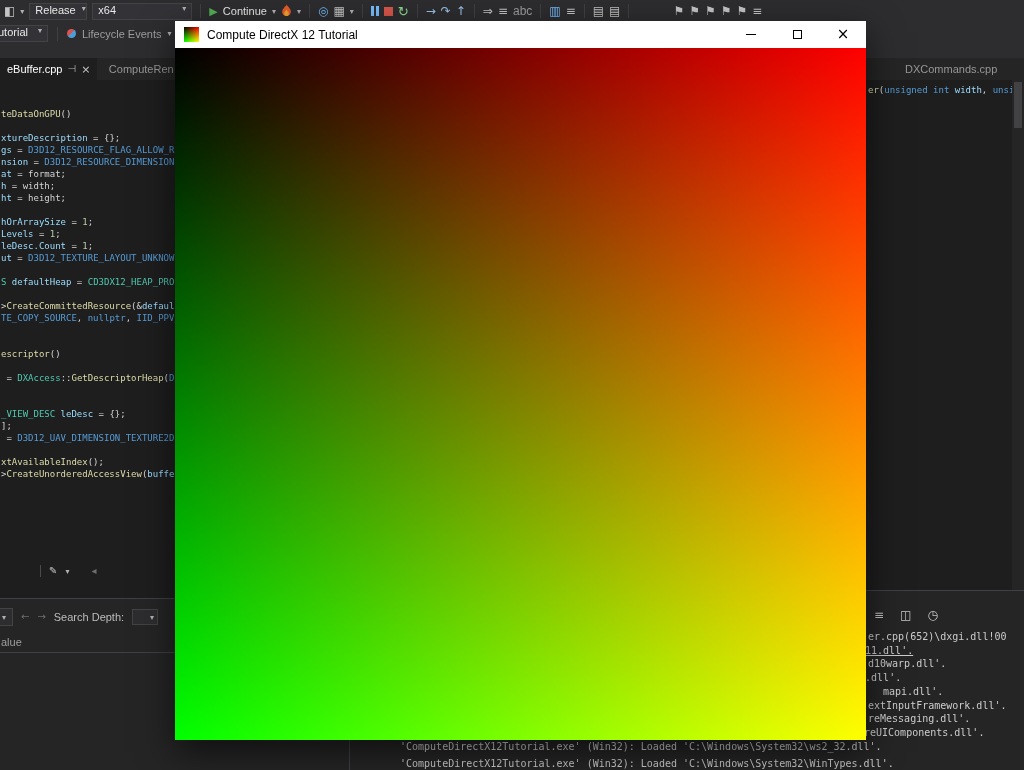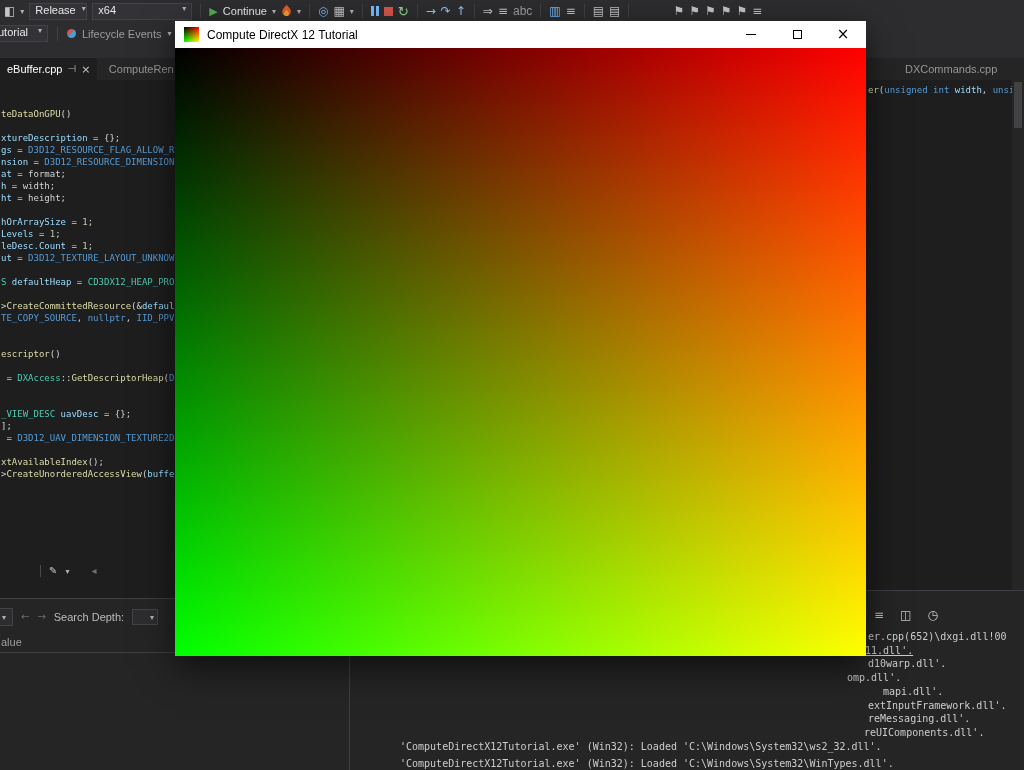--- a/index.html
+++ b/index.html
@@ -55,21 +55,21 @@
   .watch-cut{width:16px;height:16px;background:#2d2d30;border:1px solid #434346;margin-left:-7px;
              display:flex;align-items:center;justify-content:center}
   .watch-header{margin-top:6px;border-bottom:1px solid #3f3f46;height:16px;
                 font-size:11px;color:#9e9e9e;padding-left:1px}
   .output-panel{left:350px;top:590px;width:674px;height:180px;background:#252526;
                 border-top:1px solid #3f3f46;box-sizing:border-box}
   .out-icons{position:absolute;left:524px;top:18px;display:flex;gap:16px}
   .out-line{position:absolute;font-family:"DejaVu Sans Mono",monospace;font-size:10px;
             color:#cdcdcd;white-space:pre}
   
-  .app-window{left:175px;top:21px;width:691px;height:635px;z-index:10;background:#ffffff;
+  .app-window{left:175px;top:21px;width:691px;height:719px;z-index:10;background:#ffffff;
               box-shadow:0 12px 34px rgba(0,0,0,.6);position:absolute}
   .titlebar{height:27px;background:#ffffff;display:flex;align-items:center;position:relative}
   .app-icon{width:15px;height:15px;margin-left:9px;flex:none;background-color:#000;
             background-image:linear-gradient(to right,#000,#f00),linear-gradient(to bottom,#000,#0f0);
             background-blend-mode:screen}
   .title{margin-left:8px;font-size:12px;color:#000}
   .win-btns{margin-left:auto;display:flex;height:100%}
   .win-btn{width:46px;height:100%;display:flex;align-items:center;justify-content:center}
   .min-glyph{width:10px;height:1px;background:#000}
   .max-glyph{width:9px;height:9px;border:1px solid #000;box-sizing:border-box}
@@ -187,21 +187,21 @@
       <div class="code-line"></div>
       <div class="code-line"><span class="c-pl">&gt;</span><span class="c-fn">CreateCommittedResource</span><span class="c-pl">(&amp;</span><span class="c-id">default</span></div>
       <div class="code-line"><span class="c-en">TE_COPY_SOURCE</span><span class="c-pl">, </span><span class="c-kw">nullptr</span><span class="c-pl">, </span><span class="c-en">IID_PPV_</span></div>
       <div class="code-line"></div>
       <div class="code-line"></div>
       <div class="code-line"><span class="c-fn">escriptor</span><span class="c-pl">()</span></div>
       <div class="code-line"></div>
       <div class="code-line"><span class="c-pl"> = </span><span class="c-ty">DXAccess</span><span class="c-pl">::</span><span class="c-fn">GetDescriptorHeap</span><span class="c-pl">(</span><span class="c-en">D3</span></div>
       <div class="code-line"></div>
       <div class="code-line"></div>
-      <div class="code-line"><span class="c-ty">_VIEW_DESC</span><span class="c-pl"> </span><span class="c-id">uavDesc</span><span class="c-pl"> = {};</span></div>
+      <div class="code-line"><span class="c-ty">_VIEW_DESC</span><span class="c-pl"> </span><span class="c-id">leDesc</span><span class="c-pl"> = {};</span></div>
       <div class="code-line"><span class="c-pl">];</span></div>
       <div class="code-line"><span class="c-pl"> = </span><span class="c-en">D3D12_UAV_DIMENSION_TEXTURE2D</span><span class="c-pl">;</span></div>
       <div class="code-line"></div>
       <div class="code-line"><span class="c-fn">xtAvailableIndex</span><span class="c-pl">();</span></div>
       <div class="code-line"><span class="c-pl">&gt;</span><span class="c-fn">CreateUnorderedAccessView</span><span class="c-pl">(</span><span class="c-id">buffer</span></div>
     </div>
   <div class="edstrip">
     <span class="vline"></span>
     <span class="glyph small">✎</span>
     <span class="caret">▾</span>

